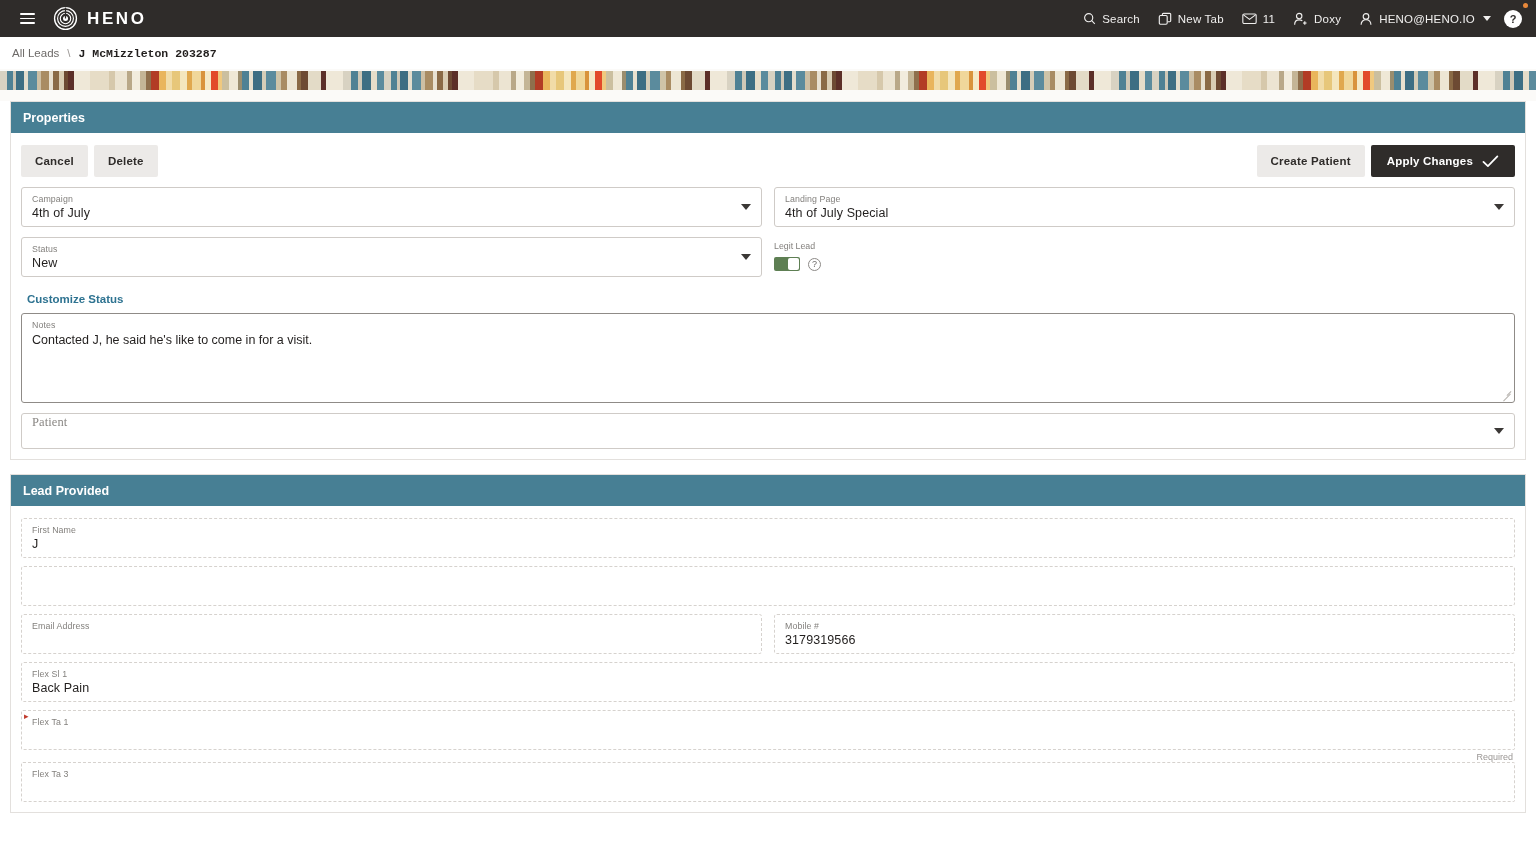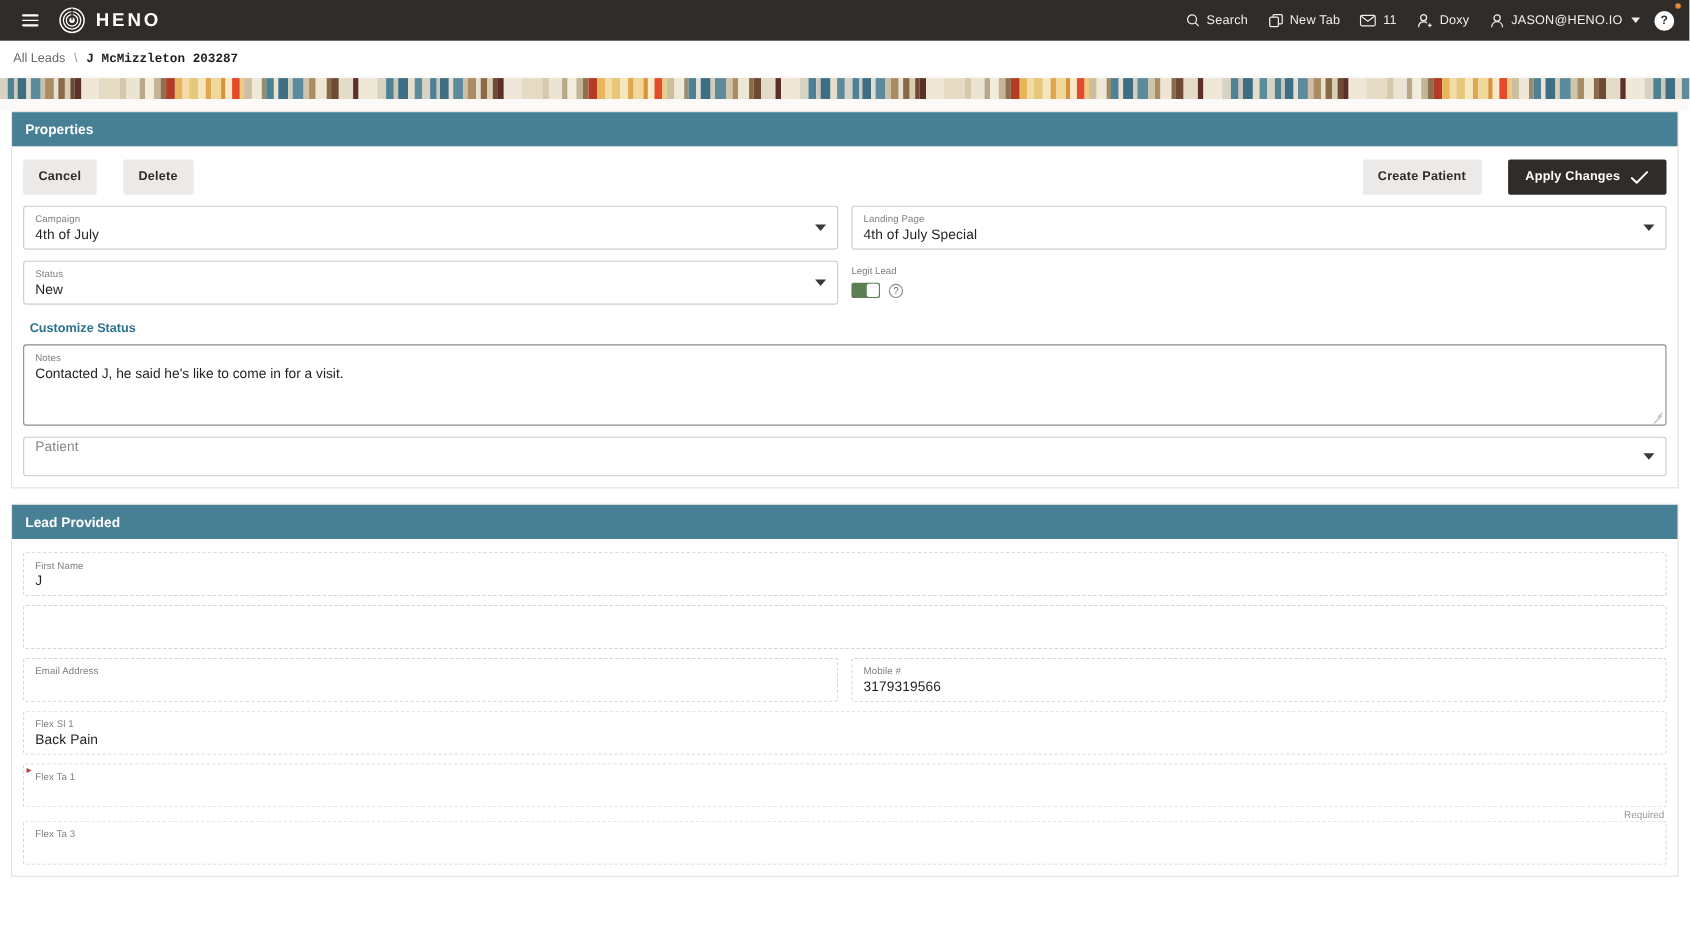--- a/index.html
+++ b/index.html
@@ -141,21 +141,21 @@
     font-family: "Liberation Sans", sans-serif;
     font-size: 11.5px;
     font-weight: 700;
     border: none;
     cursor: pointer;
     height: 32px;
     padding: 0 14px;
     border-radius: 2px;
     letter-spacing: .2px;
   }
-  .btn-light { background: #eceae8; color: #2f2c2a; margin-right: 24px; }
+  .btn-light { background: #eceae8; color: #2f2c2a; margin-right: 6px; }
   .btn-dark {
     background: #2f2c2a; color: #ffffff;
     display: flex; align-items: center; gap: 9px;
     padding: 0 16px;
   }
   .spacer { flex: 1; }
 
   
   .row { display: flex; gap: 12px; margin-bottom: 10px; }
   .col { flex: 1; min-width: 0; }
@@ -190,21 +190,21 @@
     width: 0; height: 0;
     border-left: 5px solid transparent;
     border-right: 5px solid transparent;
     border-top: 6px solid #3b3836;
   }
 
   
   .field.center-val {
     display: flex; align-items: center;
     height: 36px;
-    padding-top: 0; padding-bottom: 17px;
+    padding-top: 0; padding-bottom: 17px; font-family: Liberation Serif, serif;
   }
 
   
   .toggle-field { padding-top: 4px; }
   .toggle-line { display: flex; align-items: center; gap: 8px; margin-top: 5px; }
   .toggle {
     width: 26px; height: 14px;
     background: #5e7f53;
     border-radius: 2px;
     position: relative;
@@ -237,21 +237,21 @@
     display: inline-block;
     cursor: pointer;
   }
 
   
   .notes-box {
     position: relative;
     border: 1px solid #8f8b87;
     border-radius: 3px;
     background: #ffffff;
-    height: 74px;
+    height: 90px;
     padding: 6px 10px;
   }
   .notes-text {
     font-size: 12.5px; color: #221f1e; line-height: 18px;
   }
   .resize-grip {
     position: absolute;
     right: 2px; bottom: 2px;
     width: 11px; height: 11px;
   }
@@ -344,21 +344,21 @@
         <line x1="13.4" y1="10.6" x2="13.4" y2="14.6" stroke="#f0efee" stroke-width="1.3"></line>
       </svg>
       <span class="lbl">Doxy</span>
     </div>
 
     <div class="navitem">
       <svg width="14" height="14" viewBox="0 0 16 16">
         <circle cx="8" cy="5" r="3.2" fill="none" stroke="#f0efee" stroke-width="1.3"></circle>
         <path d="M2.4 14.6 C2.4 10.8 5 8.8 8 8.8 C11 8.8 13.6 10.8 13.6 14.6" fill="none" stroke="#f0efee" stroke-width="1.3"></path>
       </svg>
-      <span class="lbl">JASON@HENO.IO</span>
+      <span class="lbl">HENO@HENO.IO</span>
       <span class="chev-small"></span>
     </div>
 
     <div class="help-circle">?</div>
   </div>
 
   <div class="notif-dot"></div>
 </div>
 
 <div class="breadcrumb">

